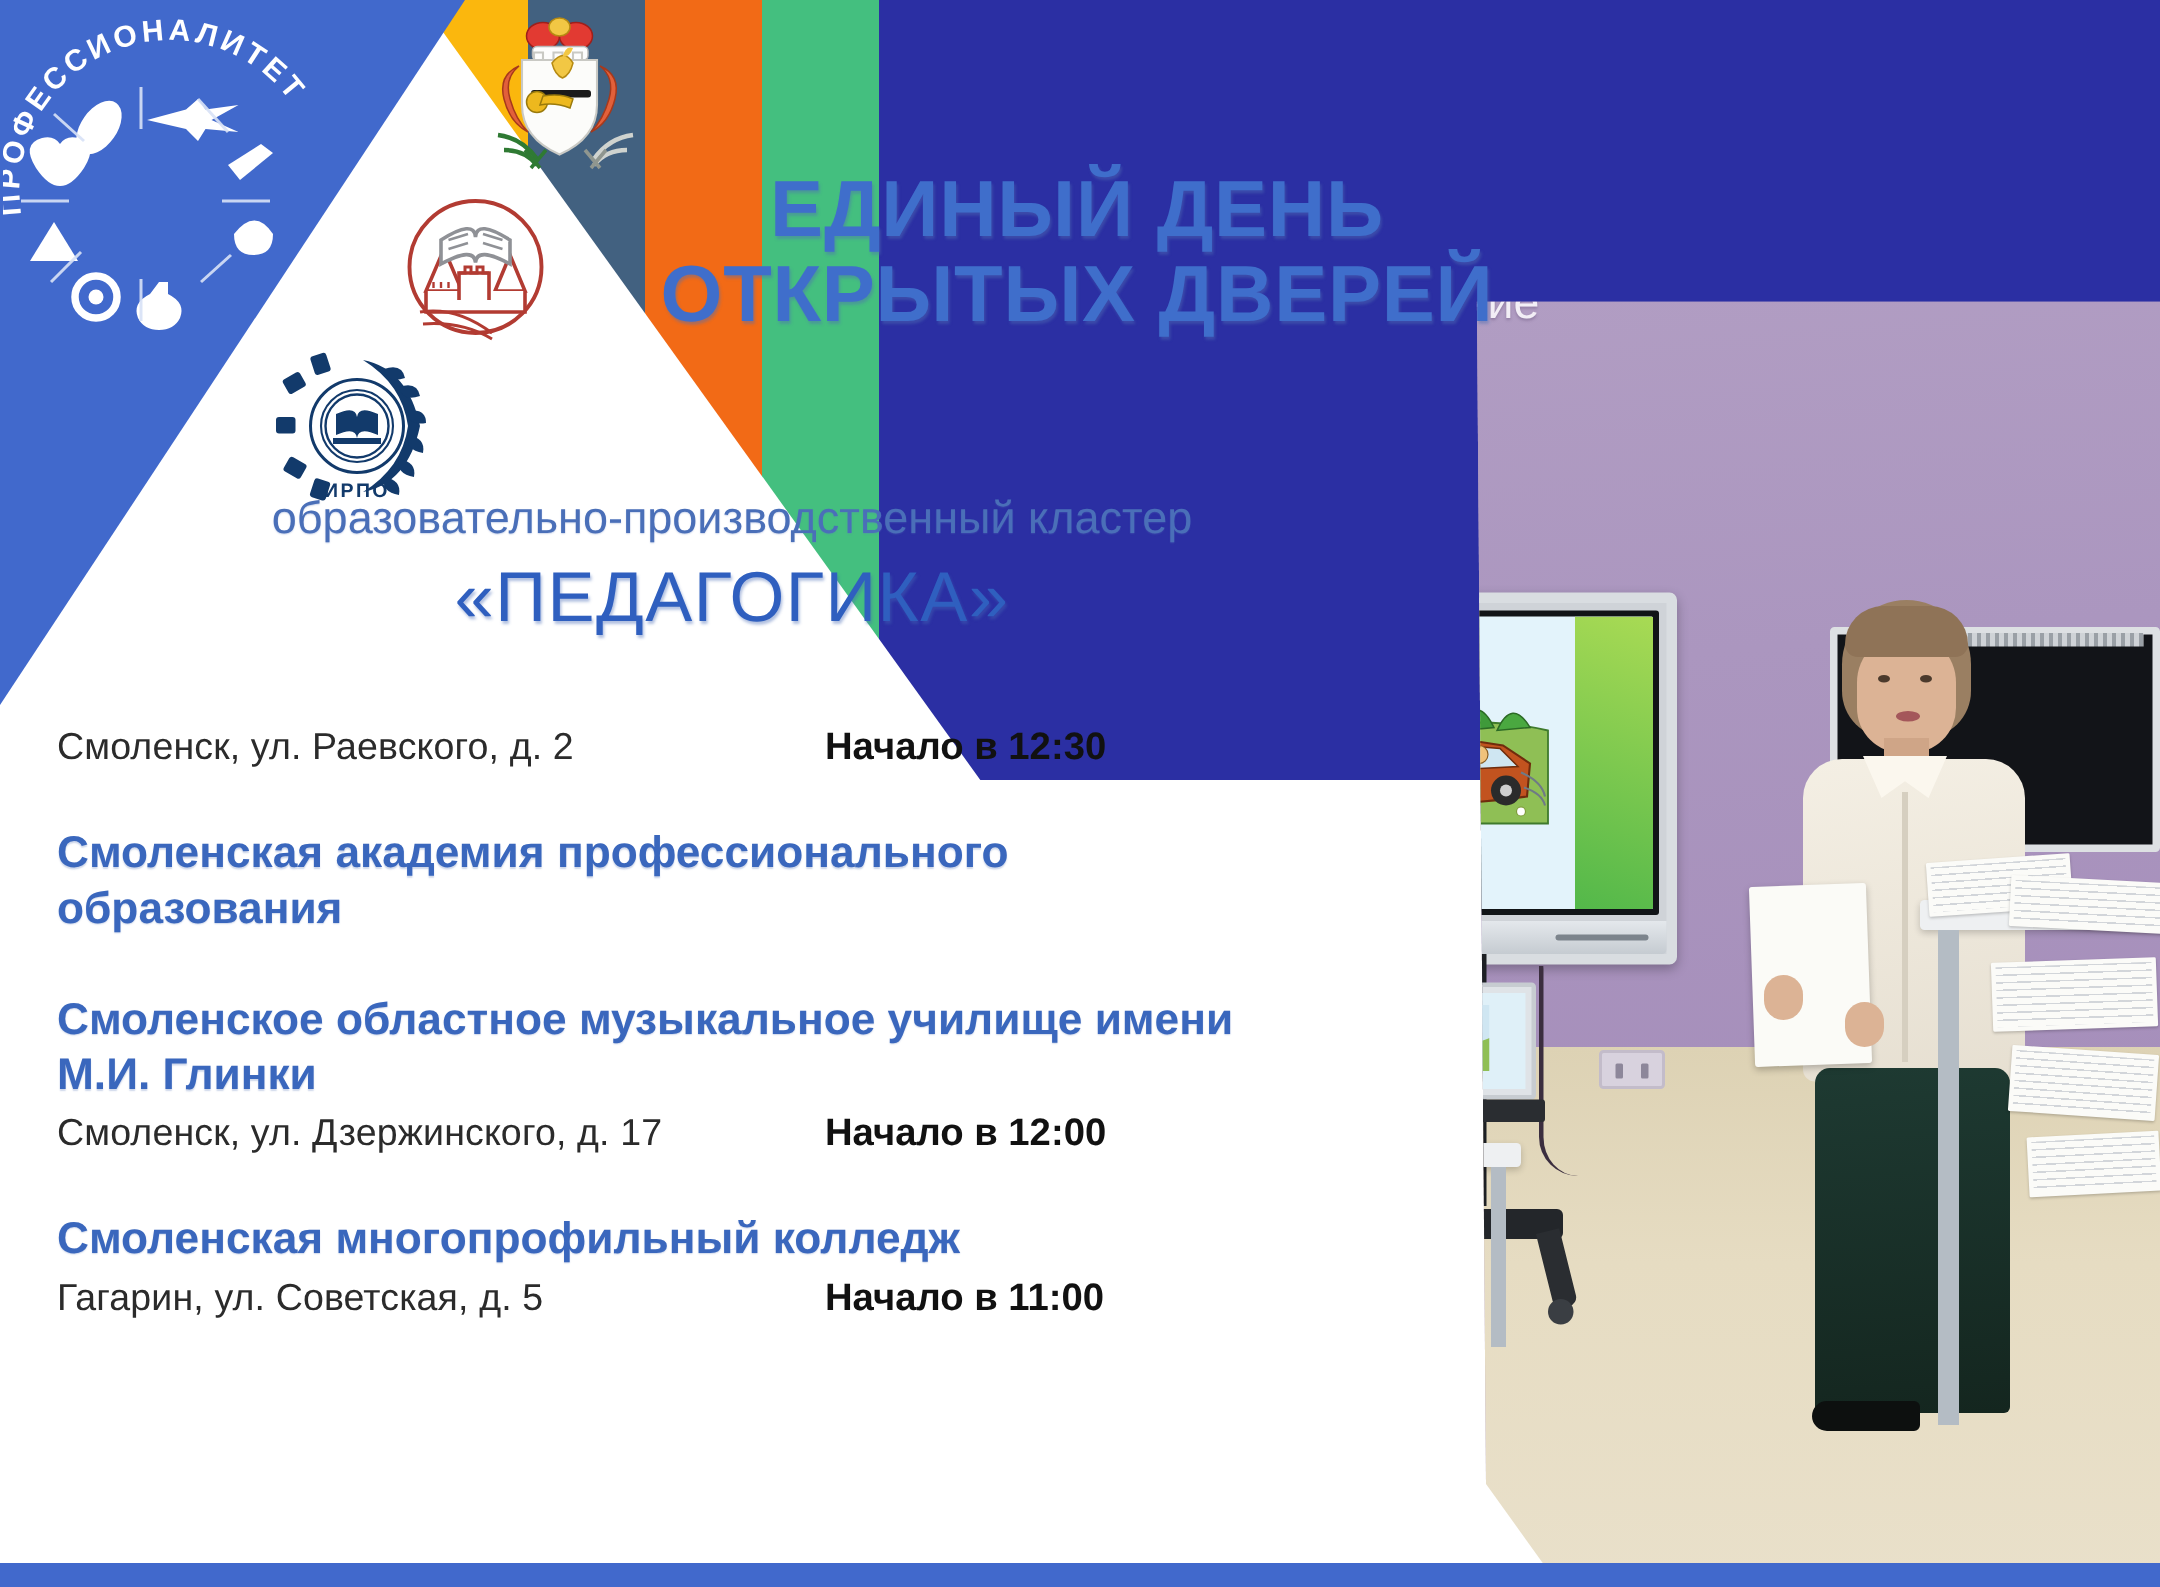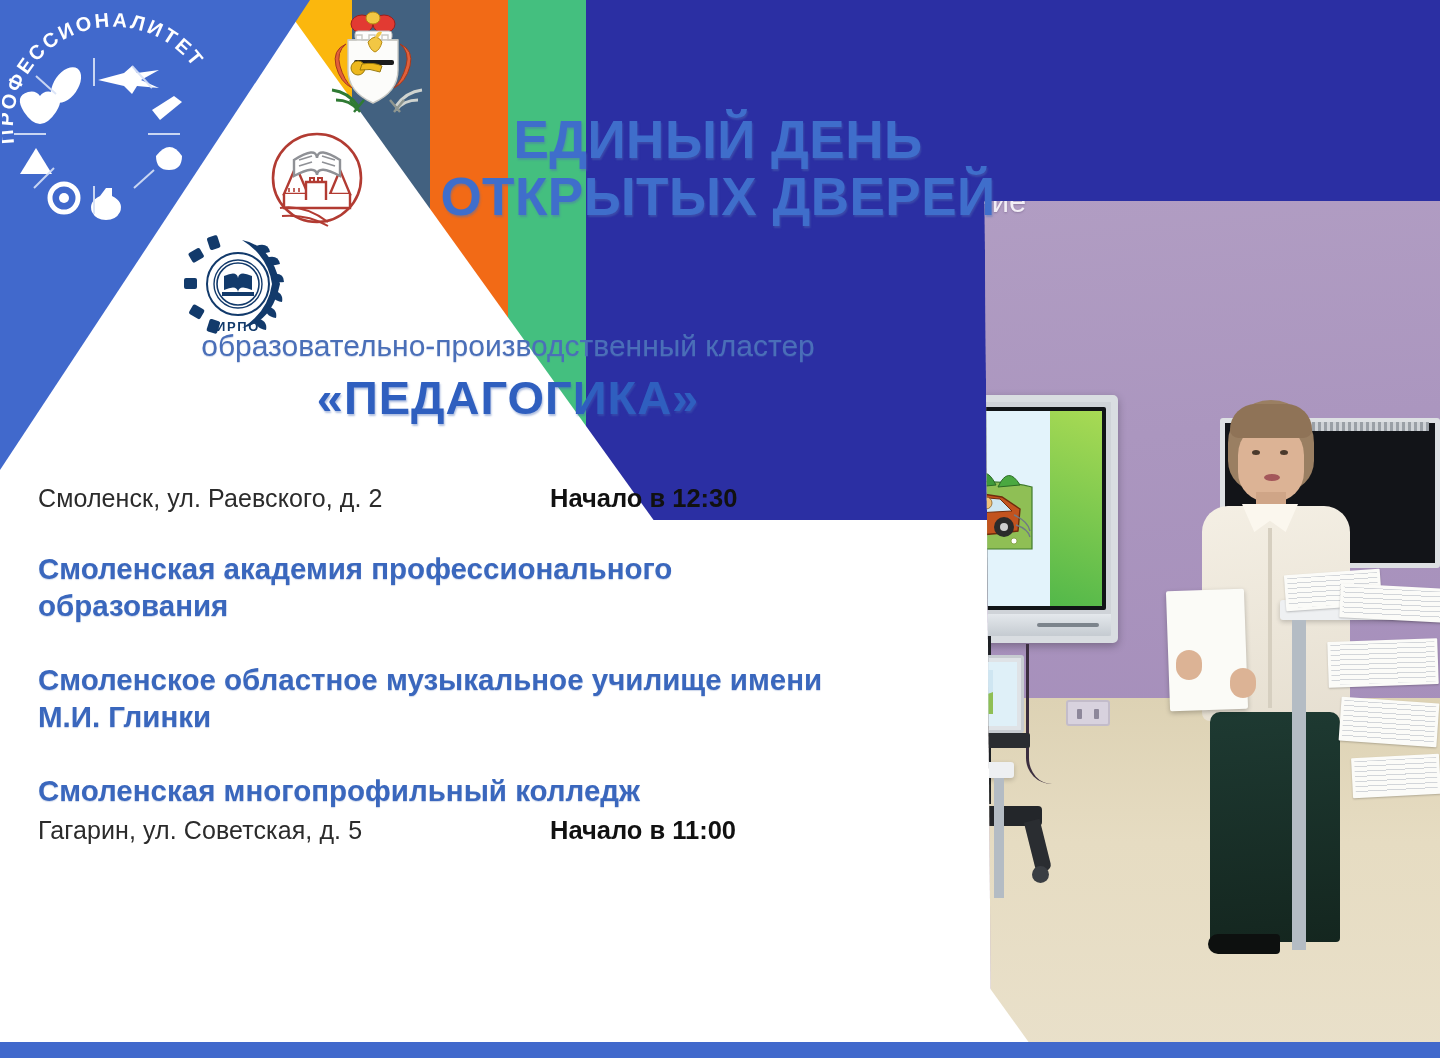--- a/index.html
+++ b/index.html
@@ -172,29 +172,29 @@
   .headline {
     position:absolute; left:418px; top:112px; width:600px; z-index:5;
     text-align:center; color:#3f6ecb;
     font-weight:bold; font-size:53px; line-height:1.07;
     letter-spacing:.5px;
     text-shadow:1px 2px 2px rgba(80,110,180,.45);
   }
   .headline .date { font-size:52px; display:block; margin-top:3px; }
 
   .cluster {
-    position:absolute; left:128px; top:328px; width:760px; z-index:5;
+    position:absolute; left:108px; top:328px; width:760px; z-index:5;
     text-align:center;
   }
   .cluster .kicker {
     color:#4a6fb8; font-size:30px; font-weight:400; line-height:1.2;
     text-shadow:0 1px 1px rgba(90,120,190,.30);
   }
   .cluster .name {
-    color:#2f5fbf; font-size:47px; font-weight:bold; letter-spacing:1px;
+    color:#2f5fbf; font-size:47px; font-weight:normal; letter-spacing:1px;
     margin-top:6px; text-shadow:1px 2px 2px rgba(70,105,180,.42);
   }
 
   
   .list { position:absolute; left:38px; top:478px; width:800px; z-index:5; }
   .item { margin-bottom:38px; }
   .item .iname {
     color:#3a67bd; font-size:29.5px; font-weight:bold; line-height:1.24;
     text-shadow:0 1px 1px rgba(80,110,180,.28);
   }
@@ -515,20 +515,24 @@
         <span class="itime">Начало в 12:30</span>
       </div>
     </div>
 
     <div class="item">
       <div class="iname">Смоленская академия профессионального образования</div>
     </div>
 
     <div class="item">
       <div class="iname">Смоленское областное музыкальное училище имени М.И. Глинки</div>
+      <div class="irow">
+        <span class="iaddr">Смоленск, ул. Дзержинского, д. 17</span>
+        <span class="itime">Начало в 12:00</span>
+      </div>
     </div>
 
     <div class="item">
       <div class="iname">Смоленская многопрофильный колледж</div>
       <div class="irow">
         <span class="iaddr">Гагарин, ул. Советская, д. 5</span>
         <span class="itime">Начало в 11:00</span>
       </div>
     </div>
 

